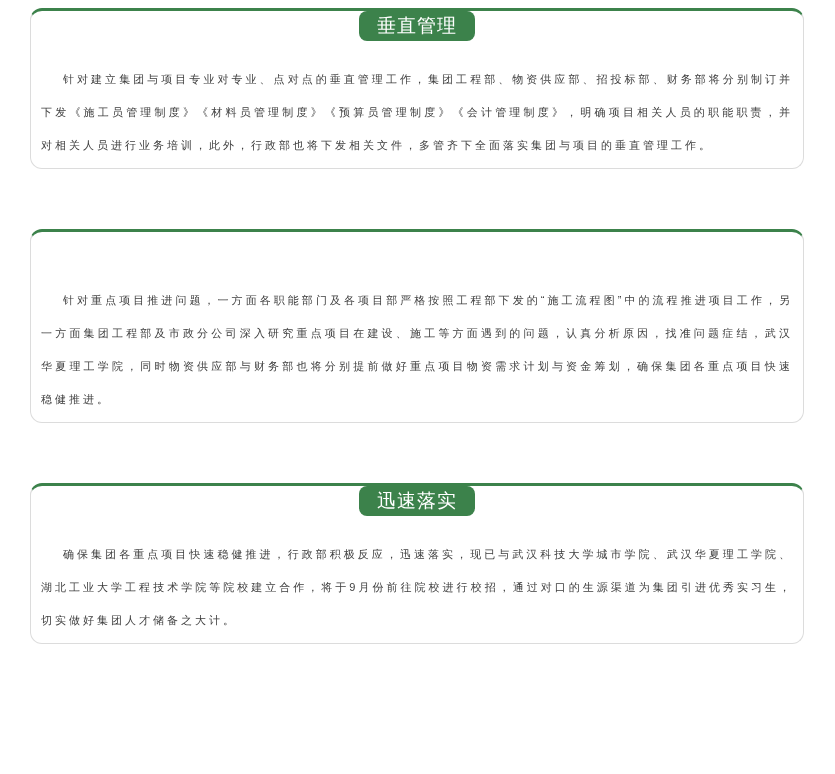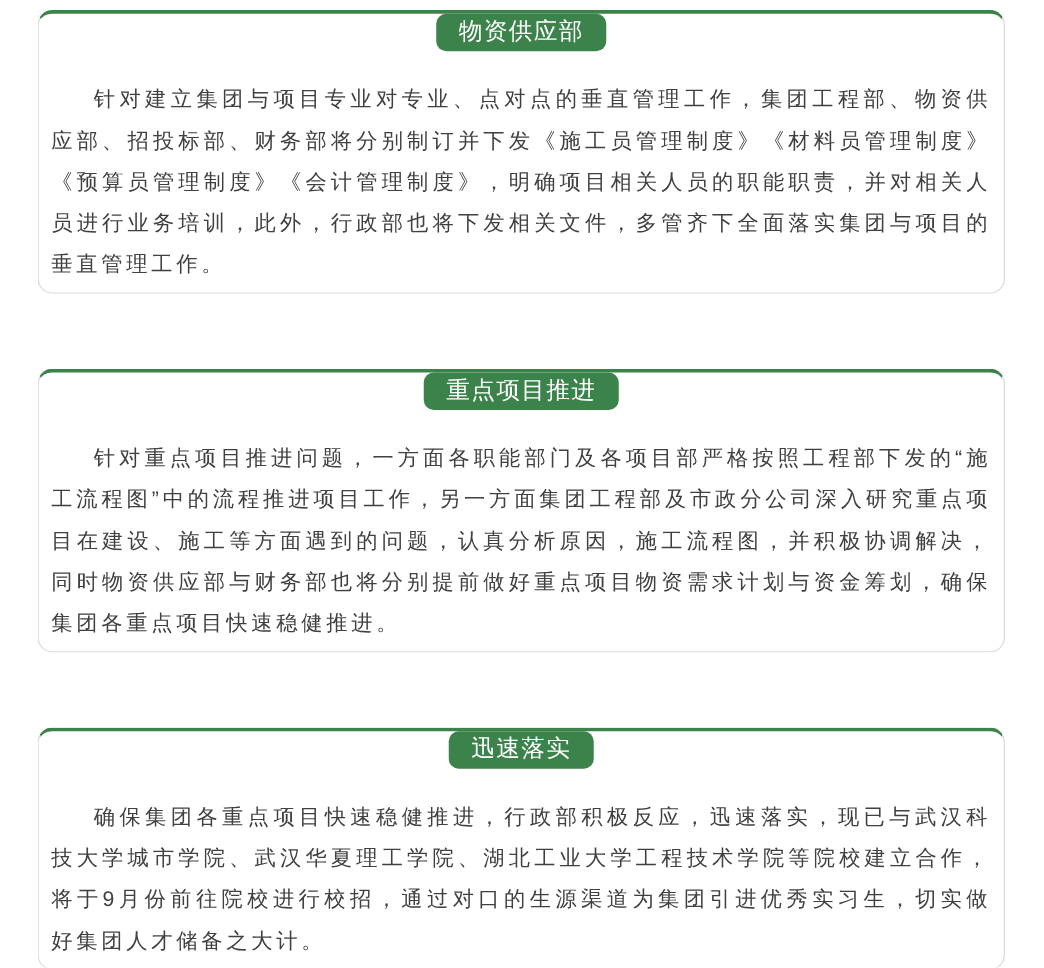--- a/index.html
+++ b/index.html
@@ -45,45 +45,42 @@
     border-radius: 0 0 8px 8px;
     border-bottom-left-radius: 8px;
     border-bottom-right-radius: 8px;
     border-top-left-radius: 8px;
     border-top-right-radius: 8px;
     letter-spacing: 1px;
     white-space: nowrap;
   }
   .body-text {
     margin: 0;
-    font-size: 17px;
+    font-size: 11px;
     line-height: 33px;
     letter-spacing: 3px;
     color: #404040;
     text-align: justify;
     text-indent: 2em;
   }
 </style>
 </head>
 <body>
 
 <div class="page">
 
   <section class="card">
     <div class="badge">
-      <span>物资供应部</span>
+      <span>垂直管理</span>
     </div>
     <p class="body-text">针对建立集团与项目专业对专业、点对点的垂直管理工作，集团工程部、物资供应部、招投标部、财务部将分别制订并下发《施工员管理制度》《材料员管理制度》《预算员管理制度》《会计管理制度》，明确项目相关人员的职能职责，并对相关人员进行业务培训，此外，行政部也将下发相关文件，多管齐下全面落实集团与项目的垂直管理工作。</p>
   </section>
 
   <section class="card">
-    <div class="badge">
-      <span>重点项目推进</span>
-    </div>
-    <p class="body-text">针对重点项目推进问题，一方面各职能部门及各项目部严格按照工程部下发的“施工流程图”中的流程推进项目工作，另一方面集团工程部及市政分公司深入研究重点项目在建设、施工等方面遇到的问题，认真分析原因，施工流程图，并积极协调解决，同时物资供应部与财务部也将分别提前做好重点项目物资需求计划与资金筹划，确保集团各重点项目快速稳健推进。</p>
+    <p class="body-text">针对重点项目推进问题，一方面各职能部门及各项目部严格按照工程部下发的“施工流程图”中的流程推进项目工作，另一方面集团工程部及市政分公司深入研究重点项目在建设、施工等方面遇到的问题，认真分析原因，找准问题症结，武汉华夏理工学院，同时物资供应部与财务部也将分别提前做好重点项目物资需求计划与资金筹划，确保集团各重点项目快速稳健推进。</p>
   </section>
 
   <section class="card">
     <div class="badge">
       <span>迅速落实</span>
     </div>
     <p class="body-text">确保集团各重点项目快速稳健推进，行政部积极反应，迅速落实，现已与武汉科技大学城市学院、武汉华夏理工学院、湖北工业大学工程技术学院等院校建立合作，将于9月份前往院校进行校招，通过对口的生源渠道为集团引进优秀实习生，切实做好集团人才储备之大计。</p>
   </section>
 
 </div>

